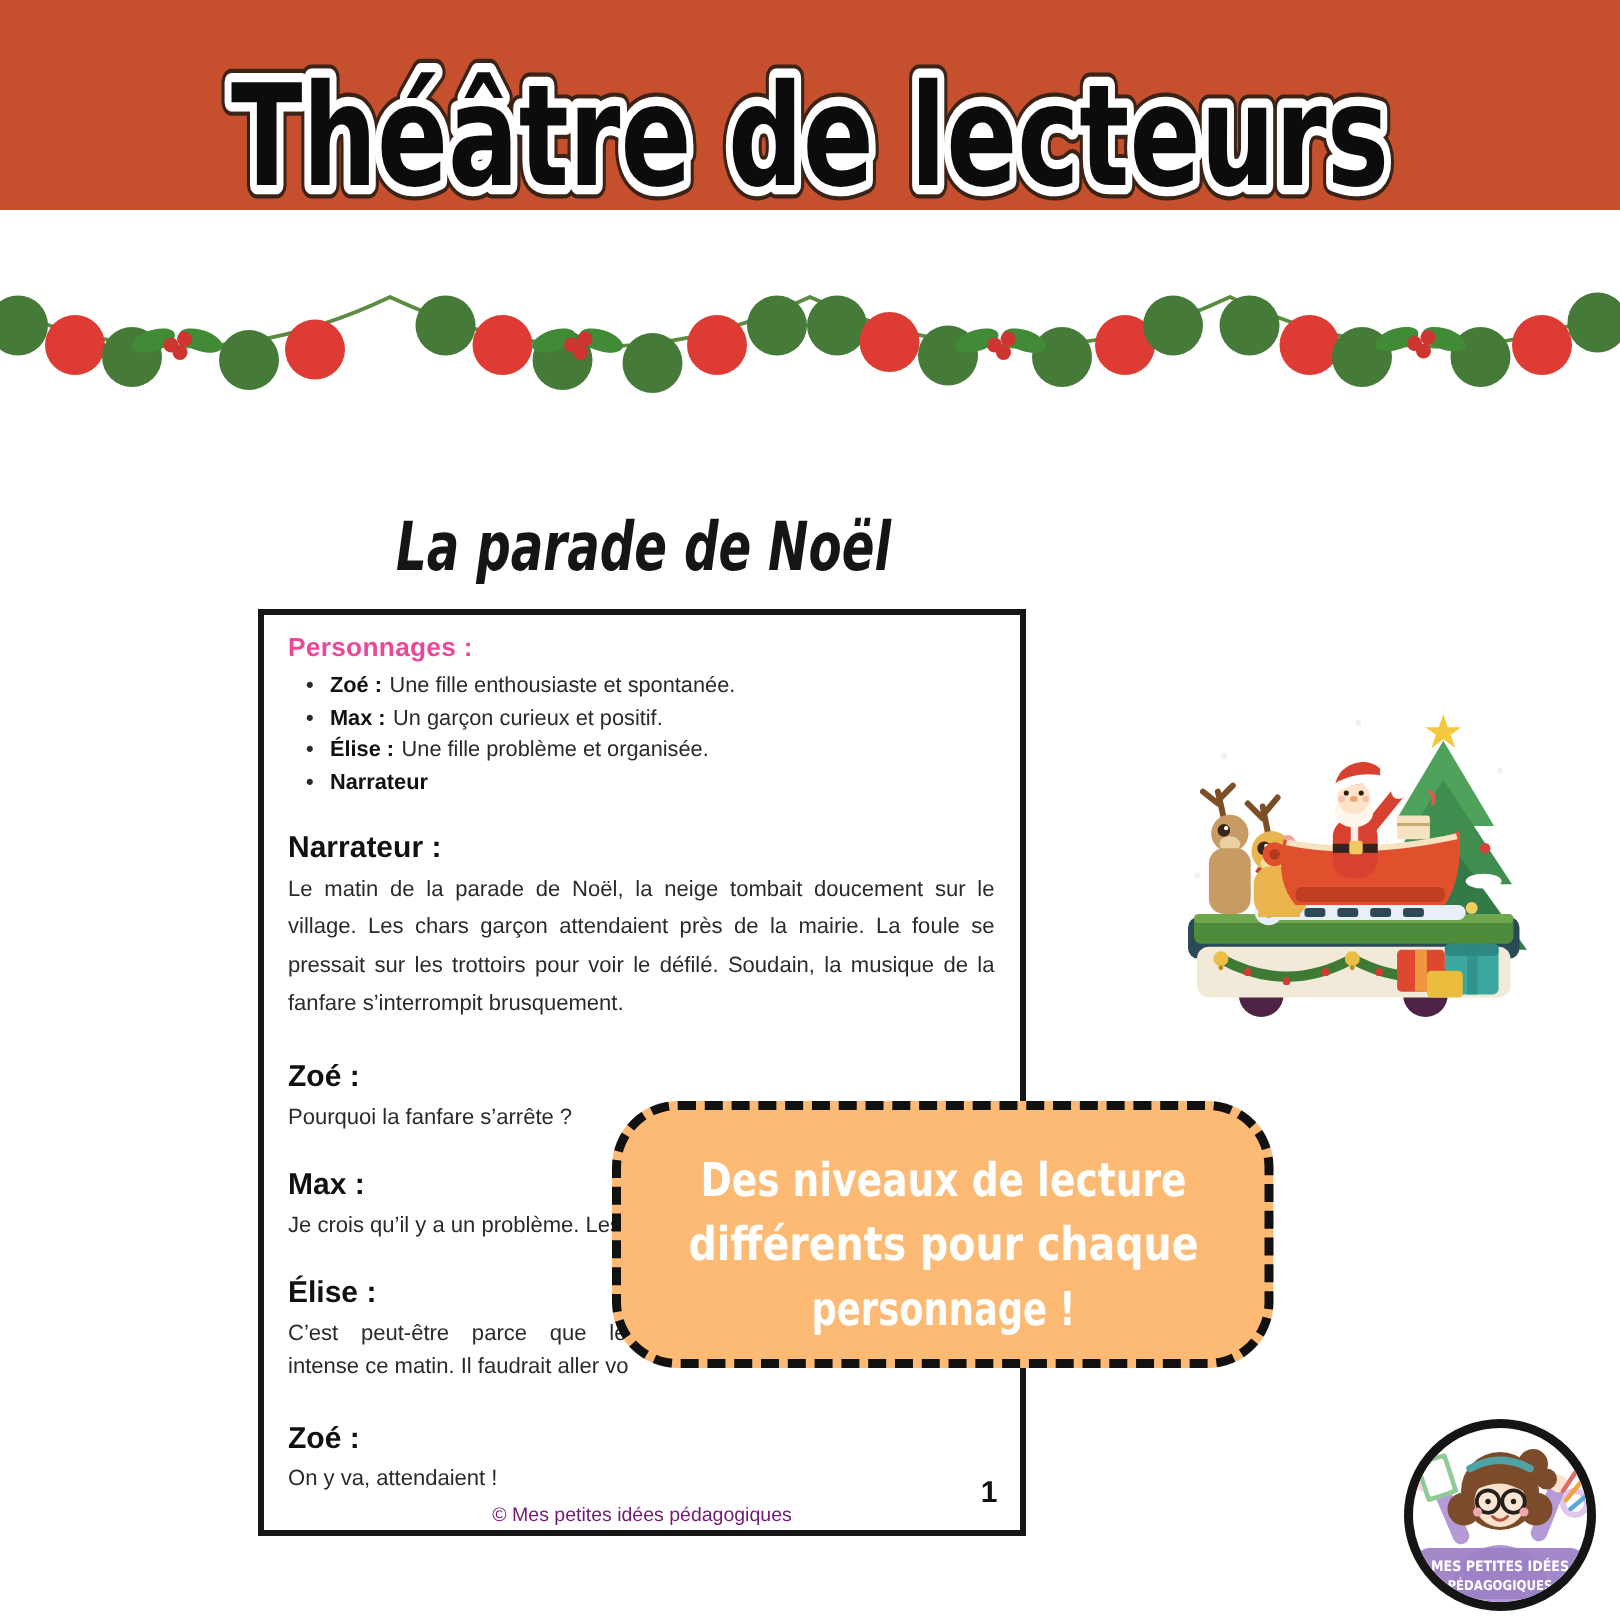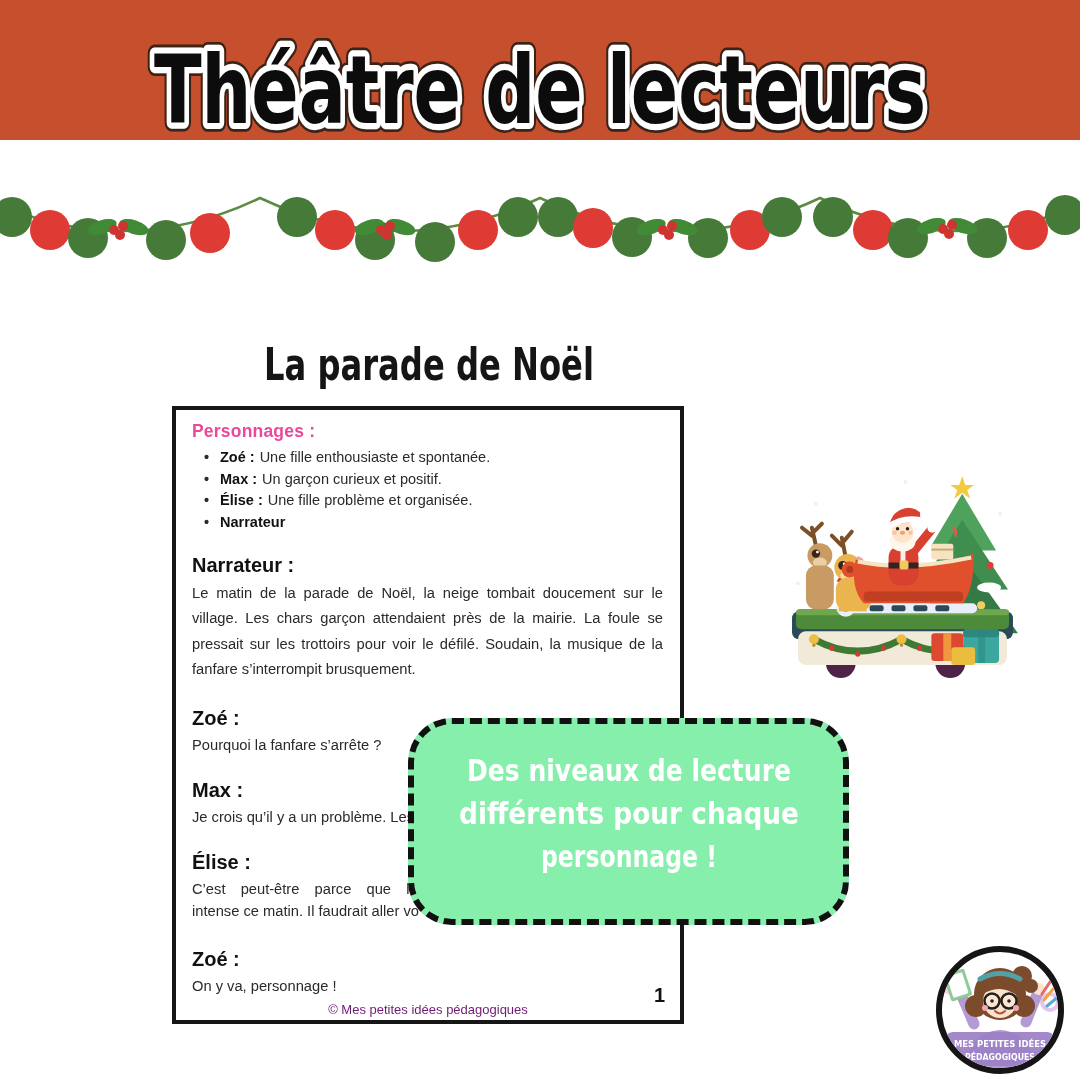--- a/index.html
+++ b/index.html
@@ -9,21 +9,21 @@
   }
 
   
   .banner { position:absolute; top:0; left:0; width:1080px; height:140px; background:#C6502E; }
   .banner svg { position:absolute; top:0; left:0; }
 
   
   .garland { position:absolute; top:194px; left:0; }
 
   
-  .doc-title { position:absolute; left:229px; top:328px; }
+  .doc-title { position:absolute; left:229px; top:328px;font-style:italic; }
 
   
   .document {
     position:absolute; left:172px; top:406px; width:512px; height:618px;
     background:#ffffff; border:4px solid #161616; box-sizing:border-box;
     padding:11px 17px 0 16px; color:#2a2a2a; z-index:1;
   }
   .char-heading { font-size:17.5px; font-weight:bold; color:#ec4899; margin:0 0 8px 0; letter-spacing:.2px; }
   .bullet-row { display:flex; align-items:flex-start; font-size:14.5px; line-height:15px; margin:0 0 6.5px 0; padding-left:12px; }
   .bullet-row .dot { width:16px; font-weight:bold; flex:0 0 16px; }
@@ -38,22 +38,22 @@
   .dline2 { font-size:14.7px; line-height:25.5px; margin-top:0; }
   .stretch { width:246px; text-align:justify; text-align-last:justify; }
   .copyright { position:absolute; left:0; right:0; bottom:3px; text-align:center; font-size:13px; color:#701a75; }
   .pagenum { position:absolute; right:15px; bottom:13px; font-size:20px; font-weight:bold; color:#111; }
 
   
   .illustration { position:absolute; left:786px; top:464px; z-index:1; }
 
   
   .callout {
-    position:absolute; left:408px; top:718px; width:441px; height:207px;
-    background:#86efac; border:6px dashed #111111; border-radius:44px;
+    position:absolute; left:408px; top:734px; width:441px; height:178px;
+    background:#fdba74; border:6px dashed #111111; border-radius:44px;
     box-sizing:border-box; z-index:3;
   }
   .callout svg { position:absolute; top:0; left:0; }
 
   
   .logo { position:absolute; left:934px; top:944px; z-index:2; }
 </style>
 </head>
 <body>
 
@@ -173,21 +173,21 @@
       <div class="speaker">Max :</div>
       <div class="dline">Je crois qu’il y a un problème. Les</div>
     </div>
     <div class="dblock">
       <div class="speaker">Élise :</div>
       <div class="dline stretch">C’est peut-être parce que leurs</div>
       <div class="dline2">intense ce matin. Il faudrait aller vo</div>
     </div>
     <div class="dblock">
       <div class="speaker">Zoé :</div>
-      <div class="dline">On y va, personnage !</div>
+      <div class="dline">On y va, attendaient !</div>
     </div>
 
     <div class="copyright">© Mes petites idées pédagogiques</div>
     <div class="pagenum">1</div>
   </div>
 
   <svg class="illustration" width="234" height="215" viewBox="0 0 235 216">
 
     <circle cx="30" cy="40" r="2" fill="#F0F0F0"></circle>
       <circle cx="120" cy="18" r="2" fill="#F0F0F0"></circle>

